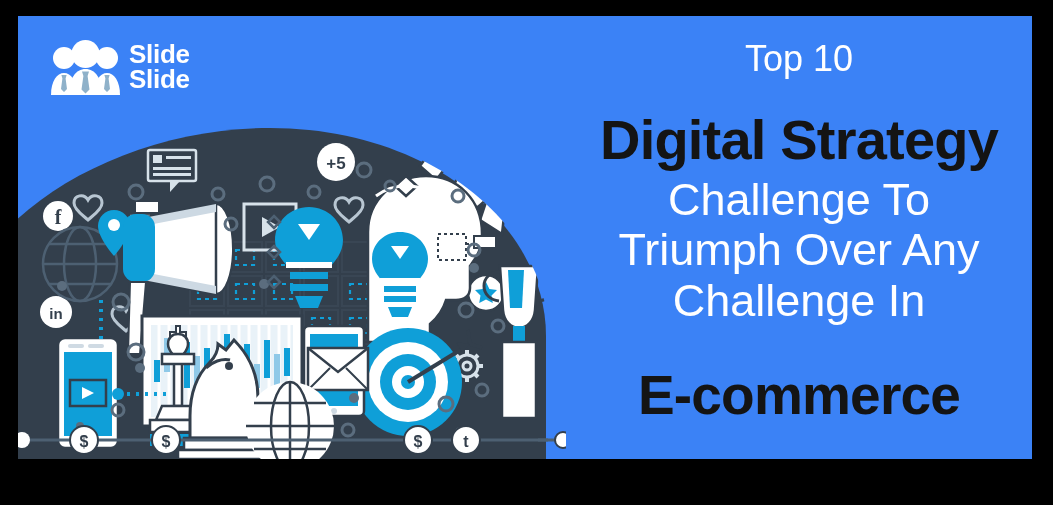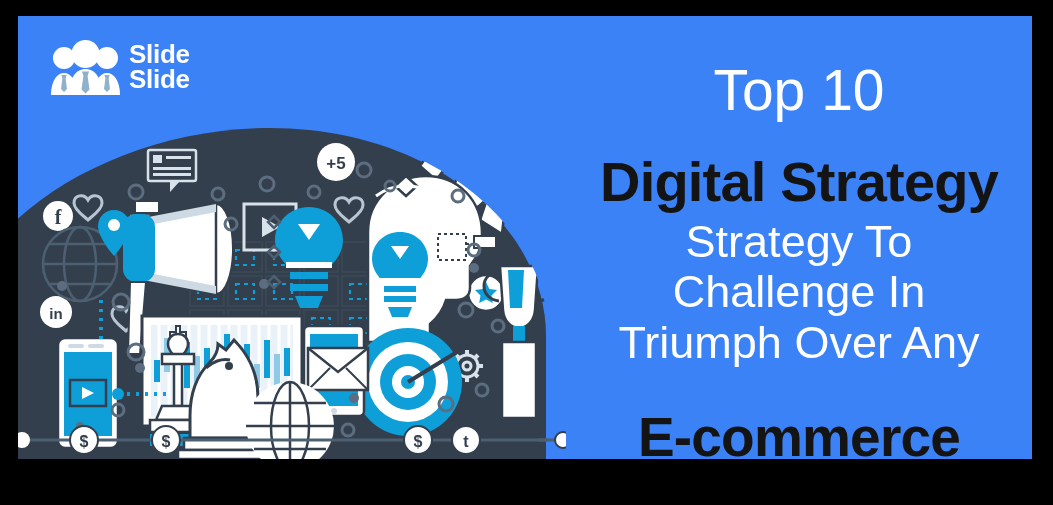--- a/index.html
+++ b/index.html
@@ -61,21 +61,21 @@
     text-align: center;
     color: #ffffff;
   }
   .hl {
     display: block;
     line-height: 1.06;
     white-space: nowrap;
   }
   .hl-light { font-weight: 400; color: #ffffff; }
   .hl-bold  { font-weight: bold; color: #141414; letter-spacing: -0.8px; }
-  #hl-top10        { font-size: 57px; padding-top: 10px; margin-top: 20px; }
+  #hl-top10        { font-size: 36px; padding-top: 10px; }
   #hl-digital      { font-size: 56px; padding-top: 4px; margin-top: 28px; }
   #hl-templates    { font-size: 45px; padding-top: 6px; }
   #hl-triumph      { font-size: 45px; padding-top: 3px; }
   #hl-challenge    { font-size: 45px; padding-top: 3px; }
   #hl-ecommerce    { font-size: 55px; padding-top: 8px; margin-top: 33px; }
 
   
   #illustration {
     position: absolute;
     left: 0px;
@@ -111,23 +111,23 @@
       </span>
       <span id="logo-words">
         <span>Slide</span>
         <span>Slide</span>
       </span>
     </div>
 
     <div id="headline">
       <span class="hl hl-light" id="hl-top10">Top 10</span>
       <span class="hl hl-bold" id="hl-digital">Digital Strategy</span>
-      <span class="hl hl-light" id="hl-templates">Strategy To</span>
+      <span class="hl hl-light" id="hl-templates">Challenge To</span>
+      <span class="hl hl-light" id="hl-triumph">Triumph Over Any</span>
       <span class="hl hl-light" id="hl-challenge">Challenge In</span>
-      <span class="hl hl-light" id="hl-triumph">Triumph Over Any</span>
       <span class="hl hl-bold" id="hl-ecommerce">E-commerce</span>
     </div>
 
     <div id="illustration">
       <svg viewBox="0 0 548 355" width="548" height="355">
         <defs>
           <clipPath id="domeClip">
             <path d="M-60 355 L-60 230 C-60 120 90 22 250 22 C410 22 530 120 530 230 L530 355 Z"></path>
           </clipPath>
         </defs>

